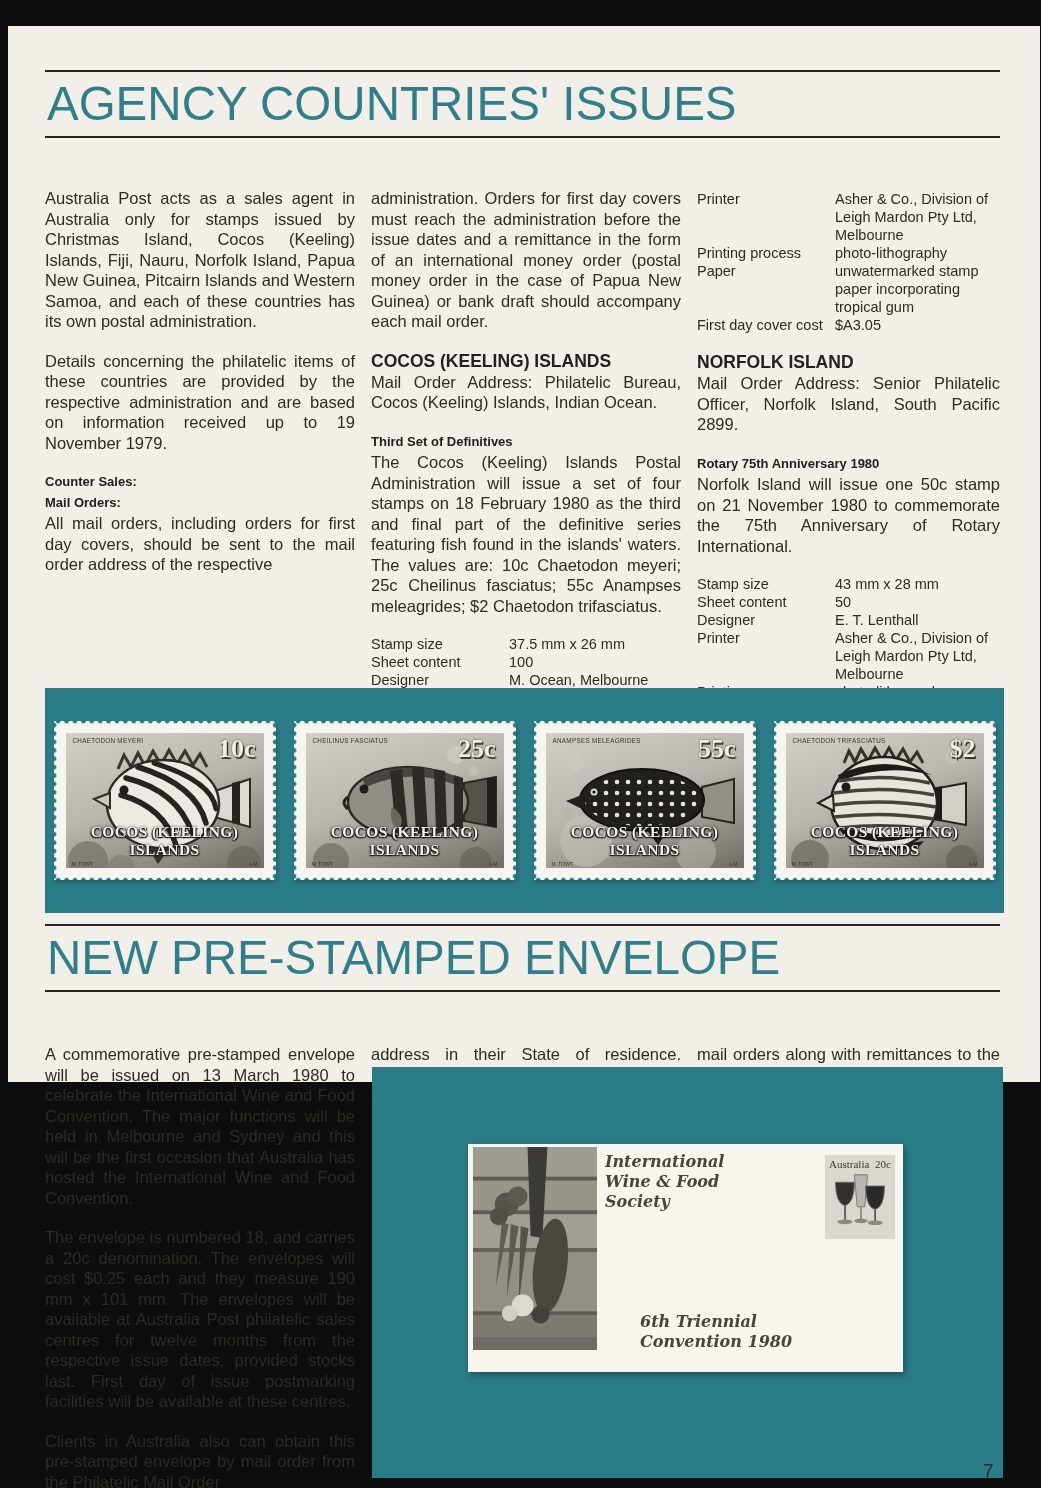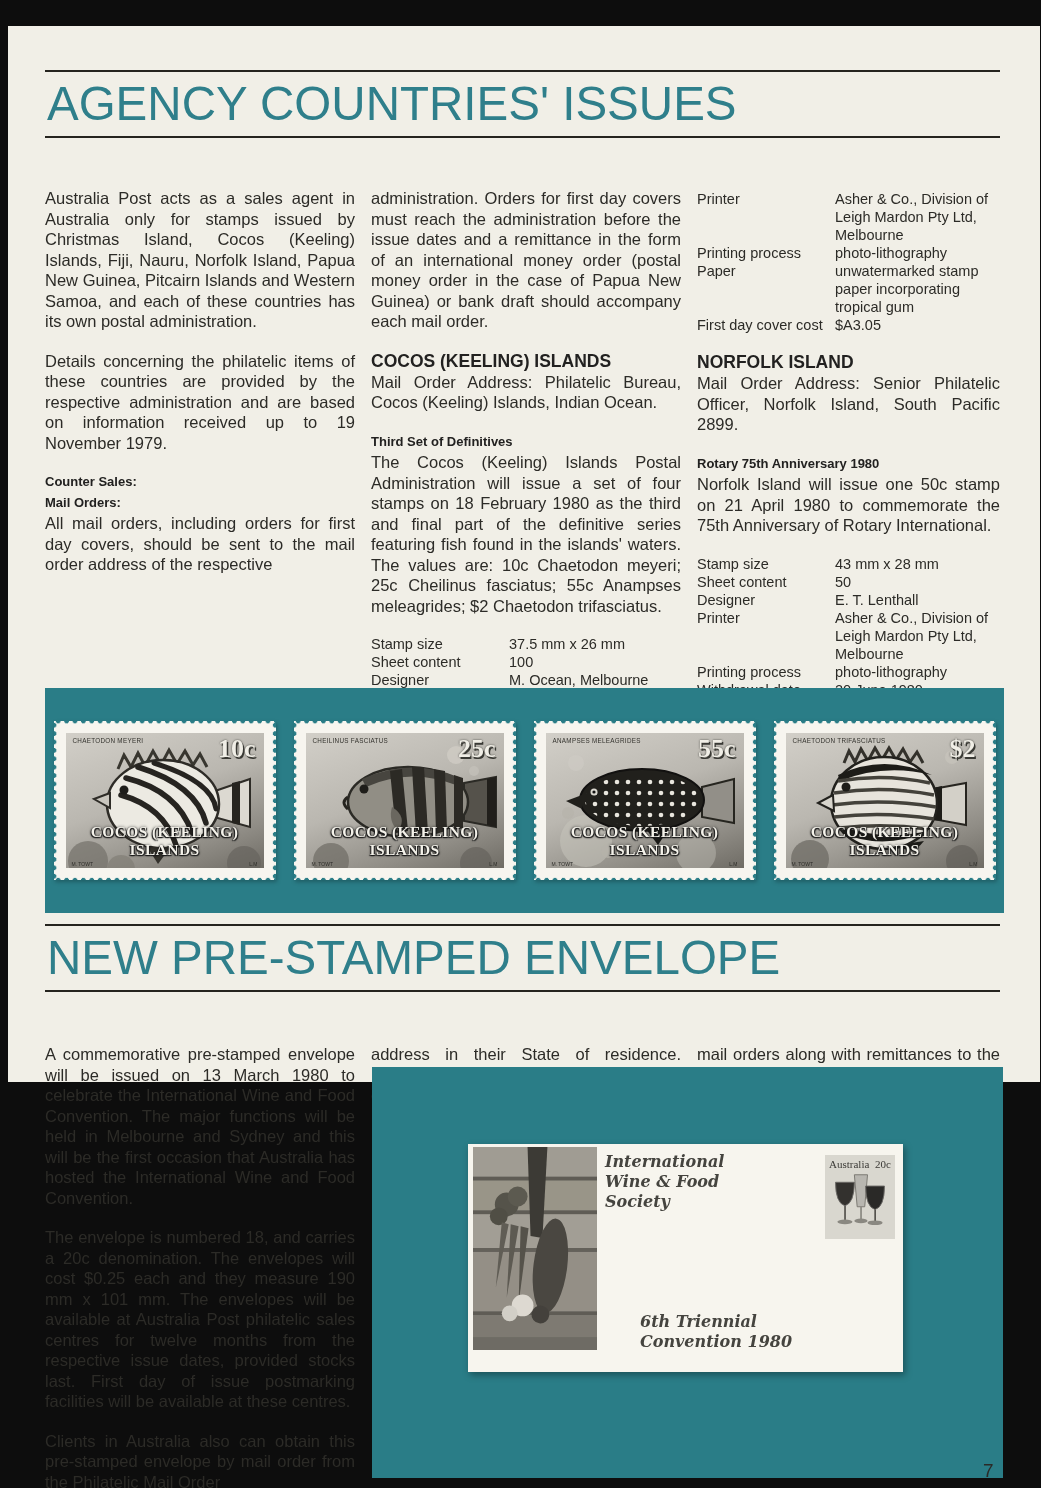--- a/index.html
+++ b/index.html
@@ -134,21 +134,21 @@
               <span class="spec-value">unwatermarked stamp paper incorporating tropical gum</span>
             </div>
           <div class="spec-row">
               <span class="spec-label">First day cover cost</span>
               <span class="spec-value">$A3.05</span>
             </div>
         </div>
         <p class="bighead">NORFOLK ISLAND</p>
         <p class="body-text">Mail Order Address: Senior Philatelic Officer, Norfolk Island, South Pacific 2899.</p>
         <p class="subhead">Rotary 75th Anniversary 1980</p>
-        <p class="body-text">Norfolk Island will issue one 50c stamp on 21 April 1980 to commemorate the 75th Anniversary of Rotary International.</p>
+        <p class="body-text">Norfolk Island will issue one 50c stamp on 21 November 1980 to commemorate the 75th Anniversary of Rotary International.</p>
         <div class="specs">
           <div class="spec-row">
               <span class="spec-label">Stamp size</span>
               <span class="spec-value">43 mm x 28 mm</span>
             </div>
           <div class="spec-row">
               <span class="spec-label">Sheet content</span>
               <span class="spec-value">50</span>
             </div>
           <div class="spec-row">

